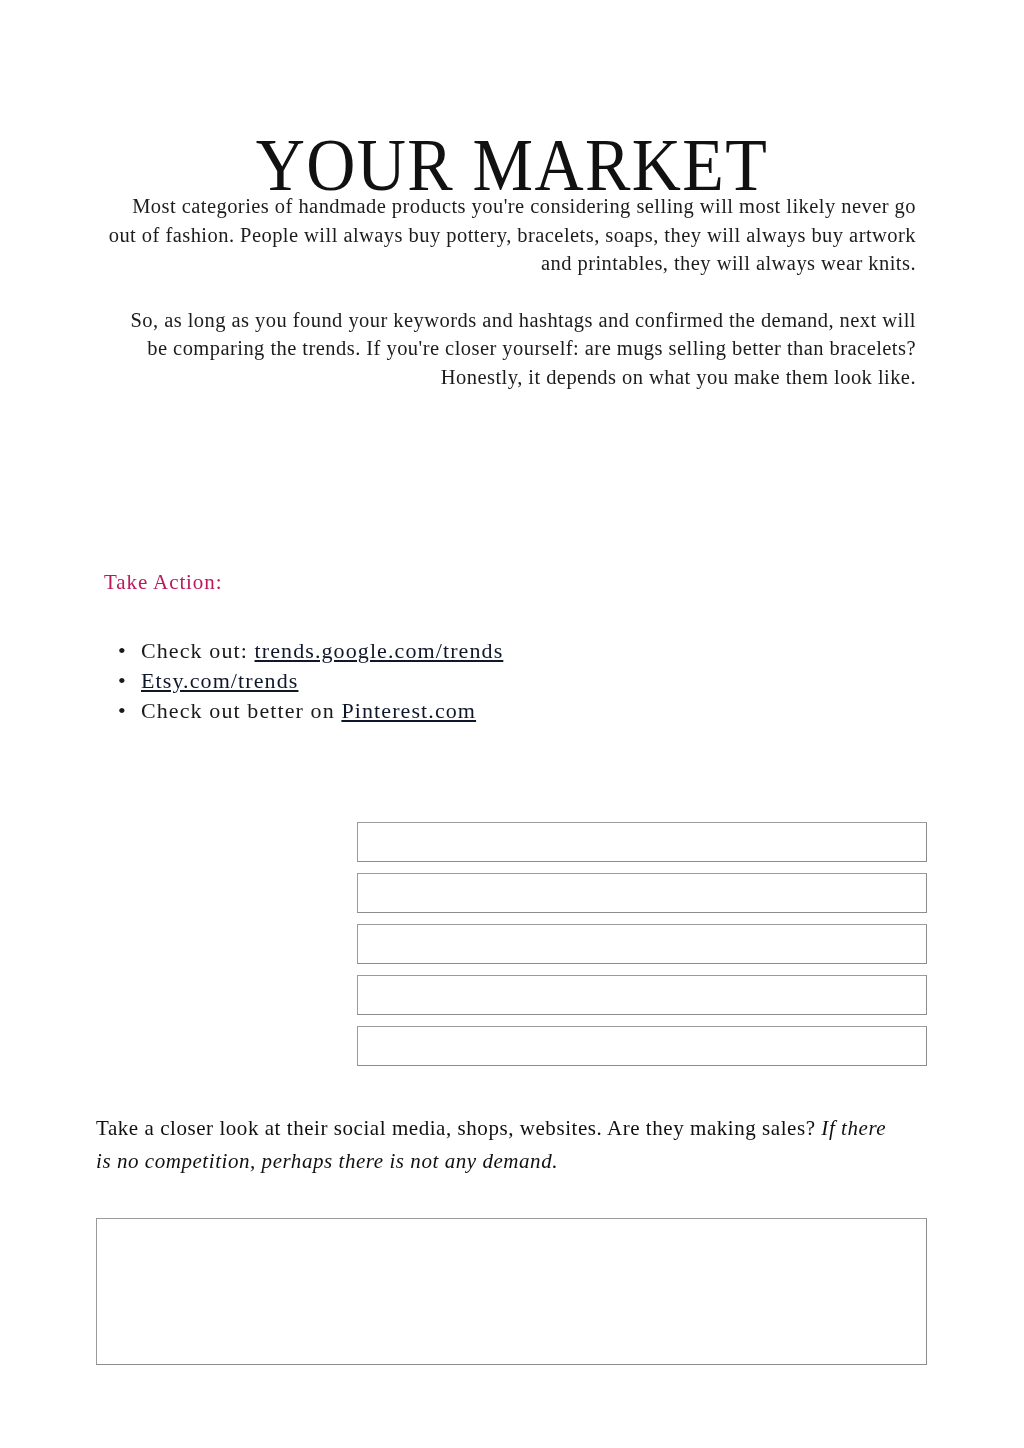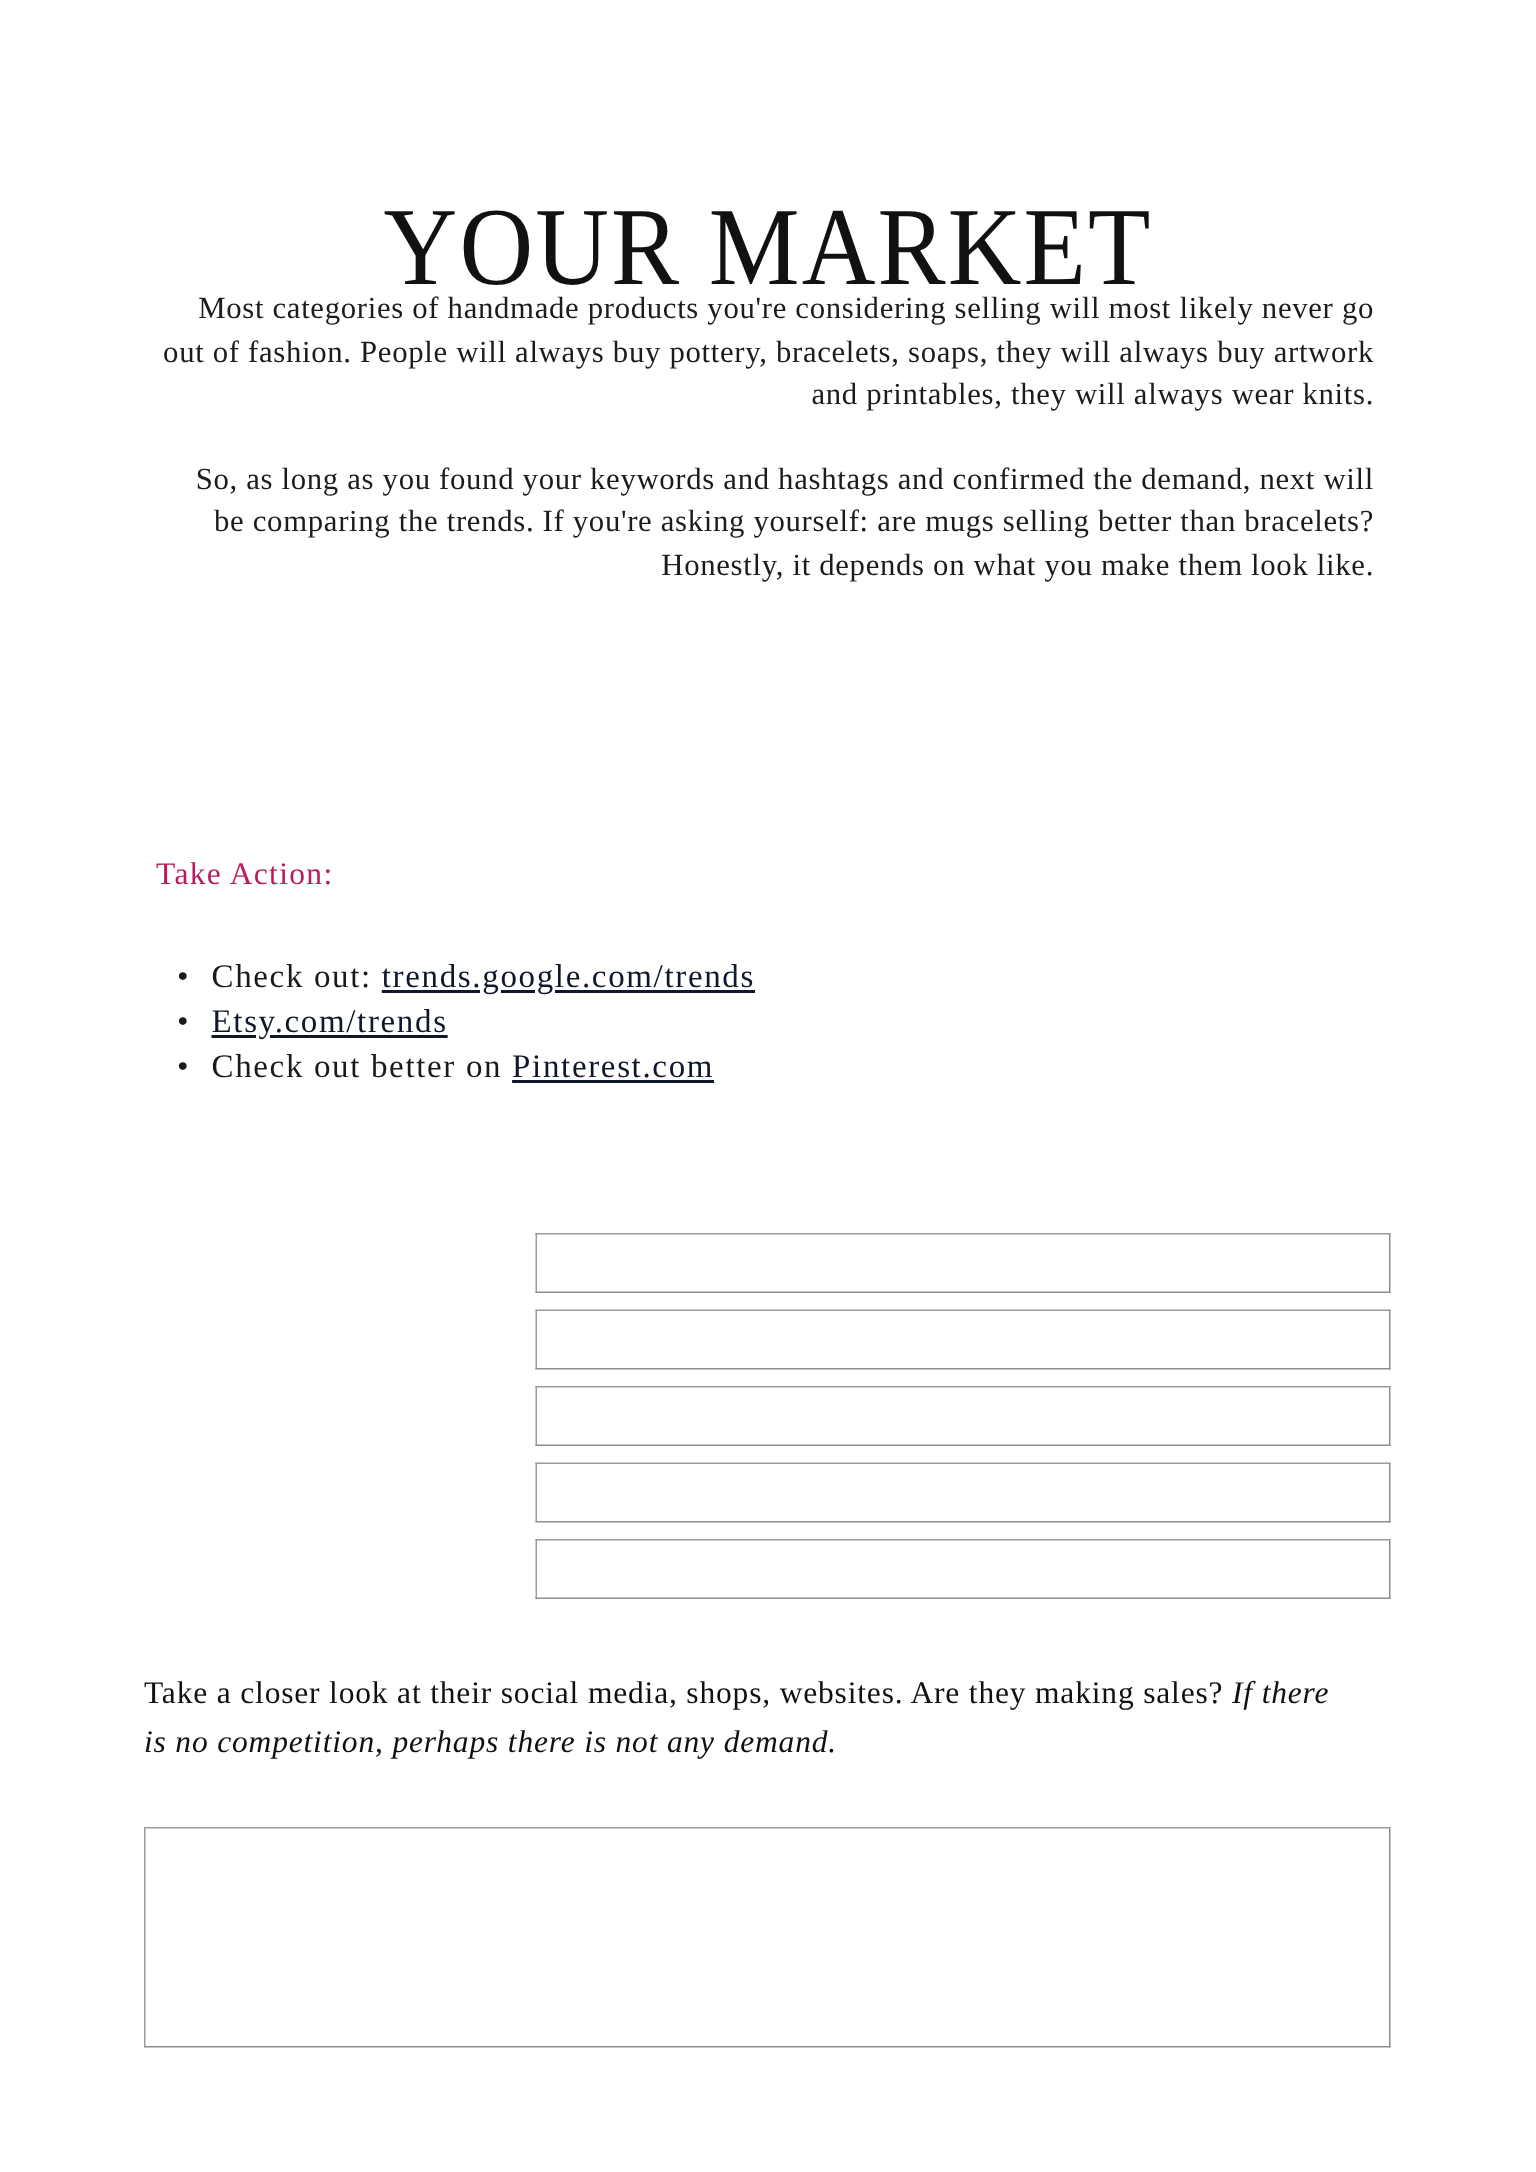--- a/index.html
+++ b/index.html
@@ -188,21 +188,21 @@
 </style>
 </head>
 <body>
 
 <div class="page">
 
   <h1 class="title">YOUR MARKET</h1>
 
   <div class="intro">
     <p>Most categories of handmade products you're considering selling will most likely never go out of fashion. People will always buy pottery, bracelets, soaps, they will always buy artwork and printables, they will always wear knits.</p>
-    <p>So, as long as you found your keywords and hashtags and confirmed the demand, next will be comparing the trends. If you're asking yourself: are mugs selling better than bracelets? Honestly, it depends on what you make them look like.</p>
+    <p>So, as long as you found your keywords and hashtags and confirmed the demand, next will be comparing the trends. If you're closer yourself: are mugs selling better than bracelets? Honestly, it depends on what you make them look like.</p>
   </div>
 
   <div class="heading-take-action">Take Action:</div>
 
   <ul class="resource-list">
     <li>
       <span class="bullet">•</span><span>Check out: </span><a class="link" href="#">trends.google.com/trends</a>
     </li>
     <li>
       <span class="bullet">•</span><span></span><a class="link" href="#">Etsy.com/trends</a>

